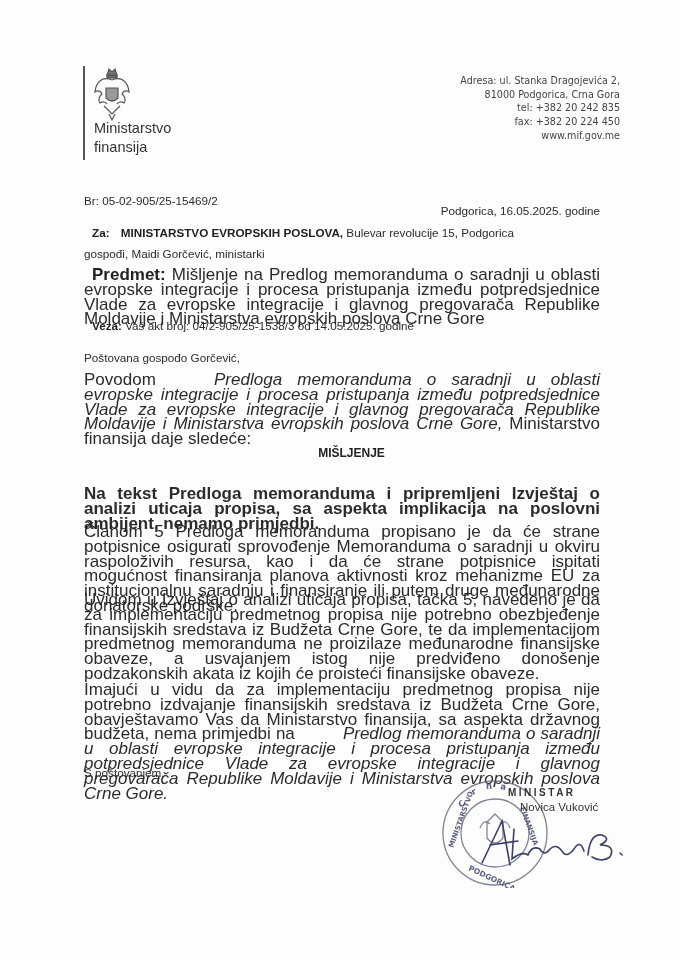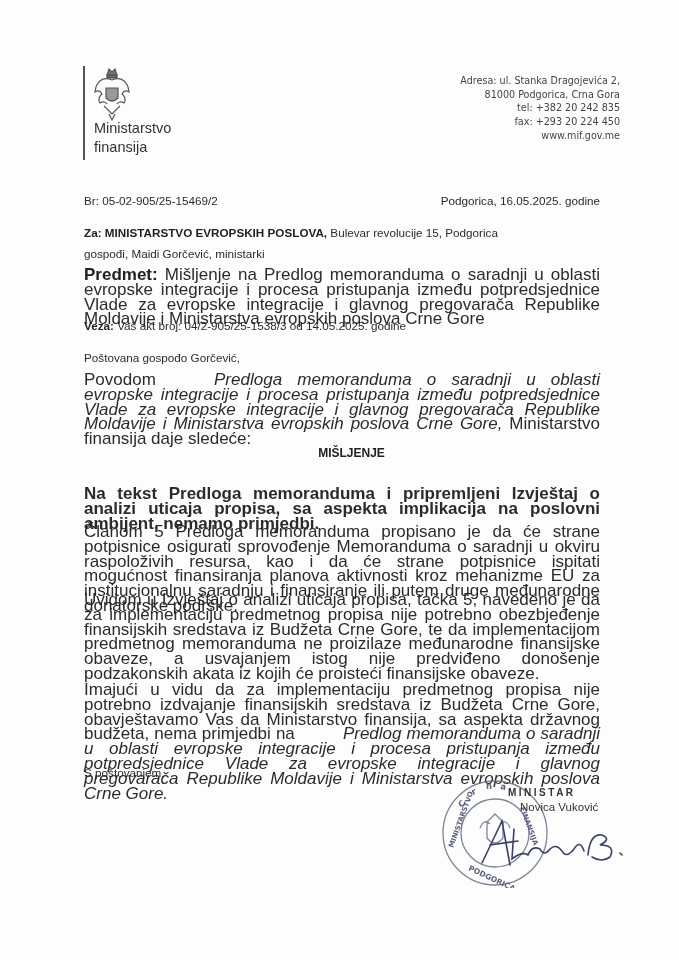--- a/index.html
+++ b/index.html
@@ -10,21 +10,21 @@
   .abs { position: absolute; }
   .vline { left: 83px; top: 66px; width: 2px; height: 94px; background: #555; }
   .crest { left: 92px; top: 66px; width: 40px; height: 56px; }
   .org { left: 94px; top: 119px; font-size: 14.5px; line-height: 19px; color: #333; }
   .contact {
     right: 59px; top: 74px; text-align: right;
     font-family: "DejaVu Sans", sans-serif; font-size: 9.6px; line-height: 13.7px; color: #444;
   }
   .para { left: 84px; width: 516px; font-size: 17px; line-height: 14.8px; text-align: justify; color: #2b2b2b; }
   .line { font-size: 11.7px; line-height: 14.8px; color: #2b2b2b; }
-  b { font-weight: bold; color: #222; }
+  b { font-weight: bold; color: #222; margin-left: 8px; }
   i { font-style: italic; margin-left: 43px; }
   .heading { left: 0; width: 679px; top: 446px; text-align: center; font-weight: bold; font-size: 12px; color: #222; margin-left: 12px; }
   .stamp { left: 440px; top: 778px; width: 110px; height: 110px; }
   .sigtitle { left: 508px; top: 787px; font-weight: bold; font-size: 10px; letter-spacing: 2.5px; color: #333; }
   .signame { left: 512px; top: 801px; font-size: 11.5px; color: #333; padding-left: 8px; }
   .sig { left: 470px; top: 815px; width: 175px; height: 55px; }
 </style>
 </head>
 <body>
 
@@ -44,26 +44,26 @@
 
 <div class="abs org">
   <div>Ministarstvo</div>
   <div>finansija</div>
 </div>
 
 <div class="abs contact">
   <div>Adresa: ul. Stanka Dragojevića 2,</div>
   <div>81000 Podgorica, Crna Gora</div>
   <div>tel: +382 20 242 835</div>
-  <div>fax: +293 20 224 450</div>
+  <div>fax: +382 20 224 450</div>
   <div>www.mif.gov.me</div>
 </div>
 
 <div class="abs line" style="left:84px; top:194px;">Br: 05-02-905/25-15469/2</div>
-<div class="abs line" style="right:79px; top:194px;padding-left:33px;">Podgorica, 16.05.2025. godine</div>
+<div class="abs line" style="right:79px; top:204px;padding-left:33px;">Podgorica, 16.05.2025. godine</div>
 
 <div class="abs line" style="left:84px; top:226px;">
   <b>Za:</b>
   <b>MINISTARSTVO EVROPSKIH POSLOVA,</b><span> Bulevar revolucije 15, Podgorica</span>
 </div>
 <div class="abs line" style="left:84px; top:247px;">gospođi, Maidi Gorčević, ministarki</div>
 
 <div class="abs para" style="top:268px;">
   <b>Predmet:</b><span> Mišljenje na Predlog memoranduma o saradnji u oblasti evropske integracije i procesa pristupanja između potpredsjednice Vlade za evropske integracije i glavnog pregovarača Republike Moldavije i Ministarstva evropskih poslova Crne Gore</span>
 </div>

